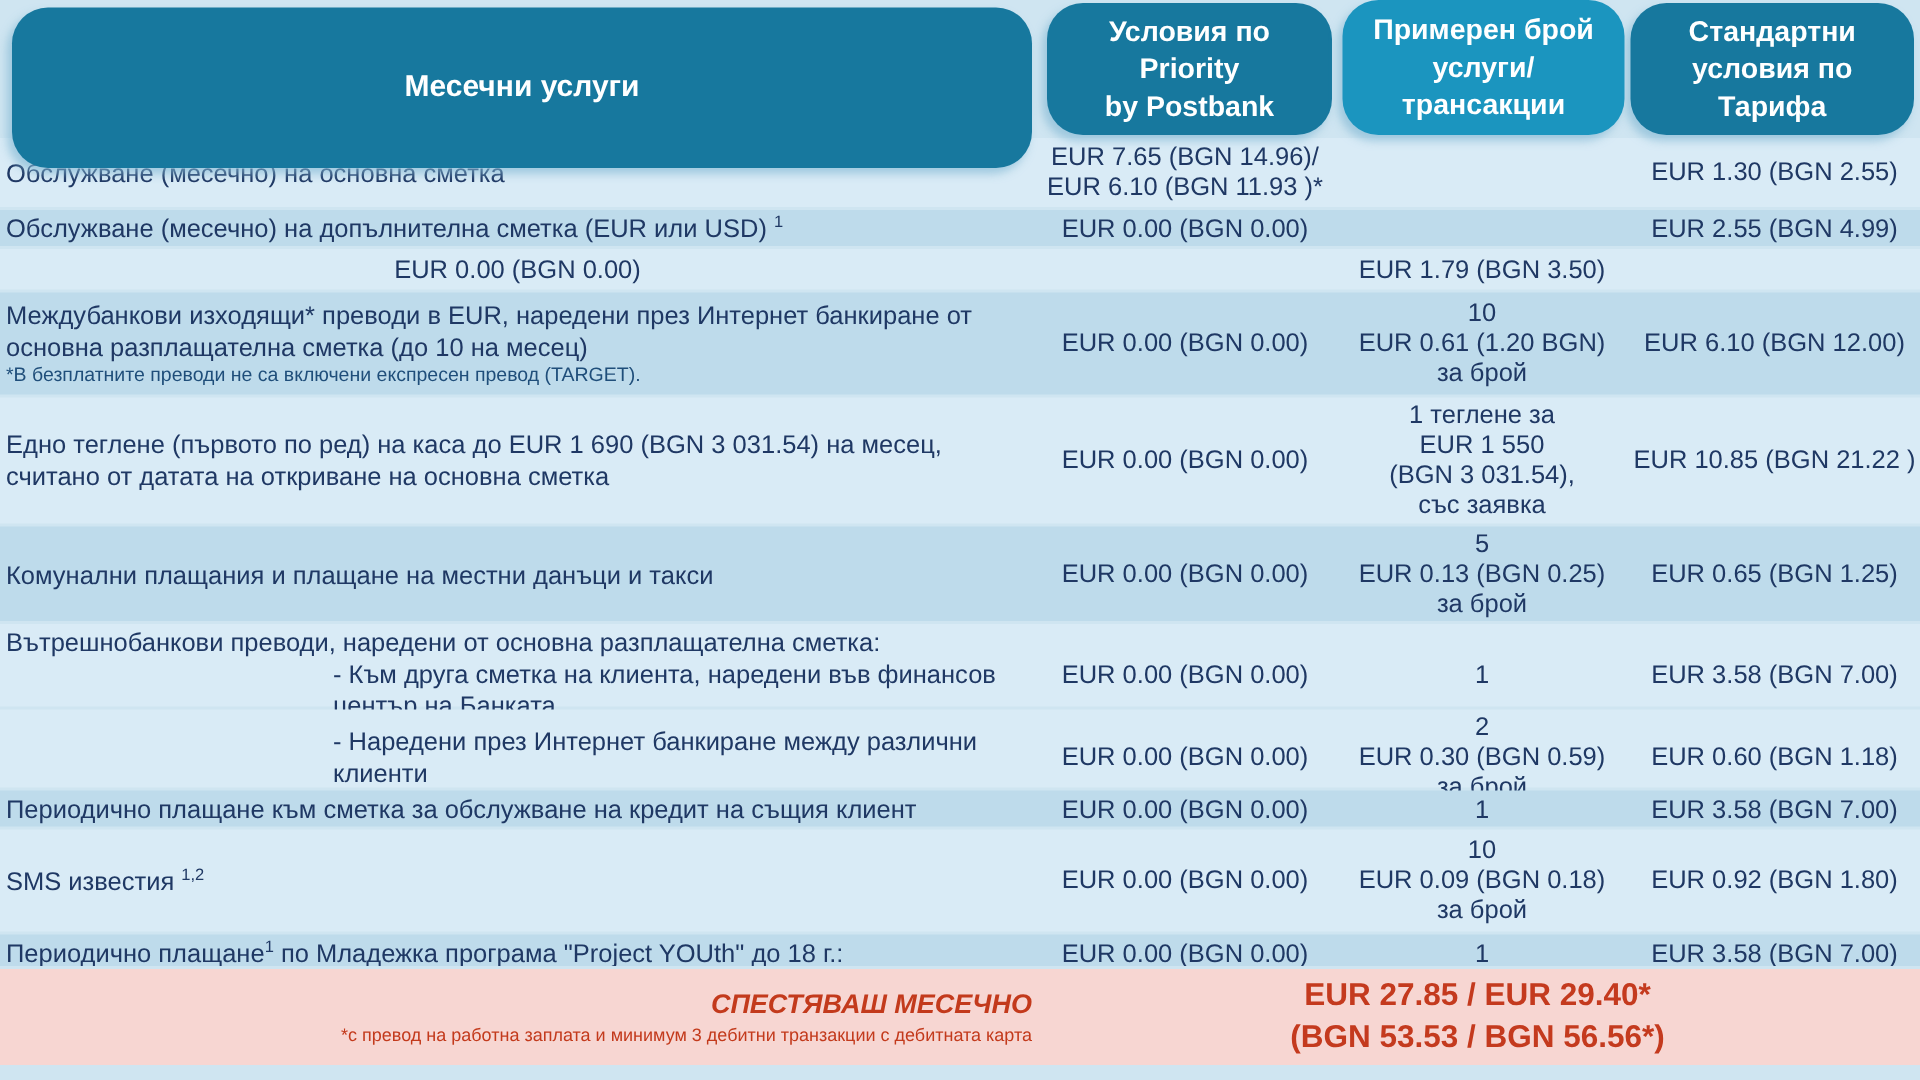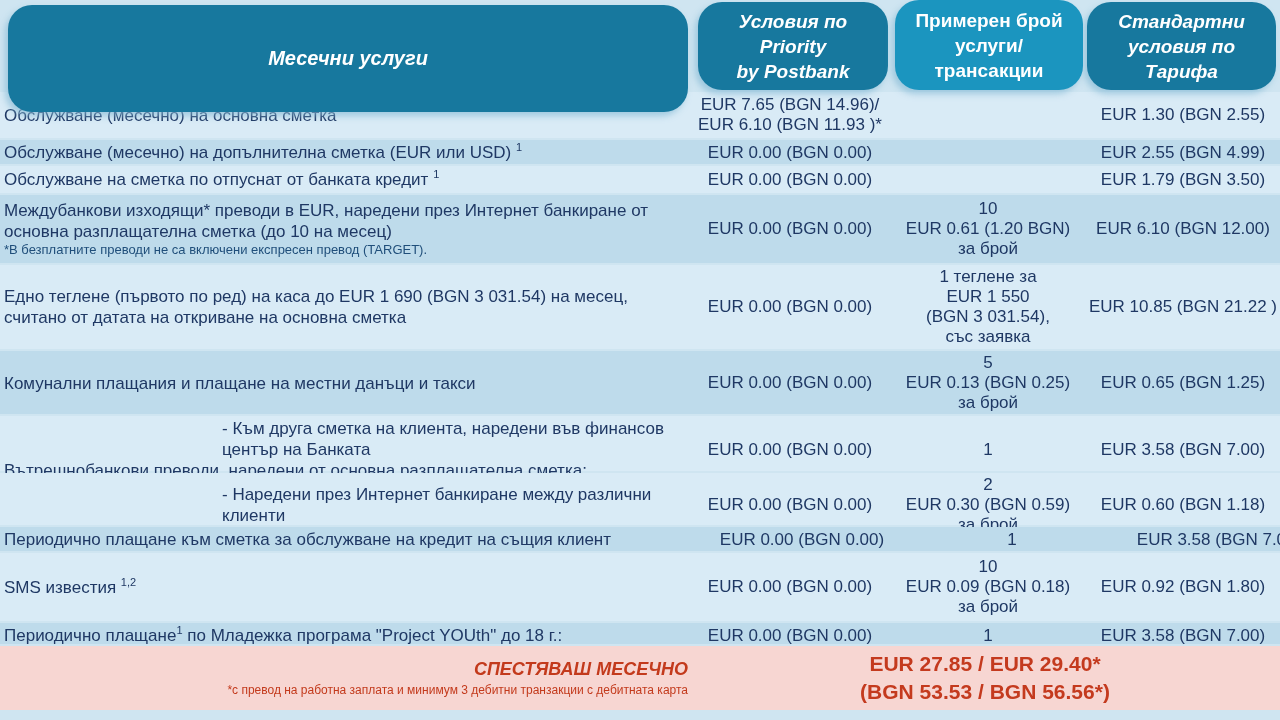--- a/index.html
+++ b/index.html
@@ -10,40 +10,40 @@
     -webkit-font-smoothing:antialiased;
   }
   
   .header{position:relative;height:92px;background:#cfe5f1;}
   .hbox{
     position:absolute;display:flex;align-items:center;justify-content:center;
     color:#ffffff;font-weight:bold;text-align:center;
     border-radius:24px;white-space:pre-line;
     box-shadow:-3px 4px 6px rgba(130,185,212,0.65);
   }
-  .hbox.dark{background:#17789e;font-style:italic;}
+  .hbox.dark{background:#17789e;}
   .hbox.bright{background:#1b95bf;}
   .hbox-service{left:8px;top:5px;width:680px;height:107px;font-size:20px;}
   .hbox-priority{left:698px;top:2px;width:190px;height:88px;font-size:19px;line-height:25px;}
   .hbox-count{left:895px;top:0;width:188px;height:90px;font-size:19px;line-height:25px;}
   .hbox-standard{left:1087px;top:2px;width:189px;height:88px;font-size:19px;line-height:25px;}
   
   .rows{height:552px;overflow:hidden;display:flex;flex-direction:column;gap:2px;}
   .row{display:grid;grid-template-columns:690px 200px 196px 194px;}
   .row.light{background:#d9ebf6;}
   .row.dark{background:#bedbeb;}
   .rows .row:nth-child(1){min-height:46px;}
   .rows .row:nth-child(2){min-height:24px;}
   .rows .row:nth-child(3){min-height:27px;}
   .rows .row:nth-child(4){min-height:68px;}
   .rows .row:nth-child(5){min-height:84px;}
   .rows .row:nth-child(6){min-height:63px;}
   .rows .row:nth-child(7){min-height:55px;}
   .rows .row:nth-child(8){min-height:52px;}
-  .rows .row:nth-child(9){min-height:24px;gap:12px;}
+  .rows .row:nth-child(9){min-height:24px;}
   .rows .row:nth-child(10){min-height:68px;}
   .rows .row:nth-child(11){min-height:22px;}
   .cell{color:#1f3864;font-size:17px;line-height:21px;padding:2px;}
   .service{display:flex;flex-direction:column;justify-content:center;padding-left:4px;}
   .line.indent{padding-left:218px;}
   .line.note{font-size:13px;line-height:16px;color:#1f4e7a;}
   sup{font-size:11px;line-height:0;}
   .vcell{
     display:flex;align-items:center;justify-content:center;
     text-align:center;white-space:pre-line;line-height:20px;
@@ -89,23 +89,20 @@
     </div>
     <div class="row dark">
       <div class="cell service">
         <div class="line"><span>Обслужване (месечно) на допълнителна сметка (EUR или USD) </span><sup>1</sup></div>
       </div>
       <div class="cell vcell">EUR 0.00 (BGN 0.00)</div>
       <div class="cell vcell"></div>
       <div class="cell vcell">EUR 2.55 (BGN 4.99)</div>
     </div>
     <div class="row light">
-      <div class="cell service">
-        <div class="line"><span>Обслужване на сметка по отпуснат от банката кредит </span><sup>1</sup></div>
-      </div>
       <div class="cell vcell">EUR 0.00 (BGN 0.00)</div>
       <div class="cell vcell"></div>
       <div class="cell vcell">EUR 1.79 (BGN 3.50)</div>
     </div>
     <div class="row dark">
       <div class="cell service">
         <div class="line"><span>Междубанкови изходящи* преводи в EUR, наредени през Интернет банкиране от основна разплащателна сметка (до 10 на месец)</span></div>
         <div class="line note"><span>*В безплатните преводи не са включени експресен превод (TARGET).</span></div>
       </div>
       <div class="cell vcell">EUR 0.00 (BGN 0.00)</div>
@@ -130,22 +127,22 @@
         <div class="line"><span>Комунални плащания и плащане на местни данъци и такси</span></div>
       </div>
       <div class="cell vcell">EUR 0.00 (BGN 0.00)</div>
       <div class="cell vcell">5
 EUR 0.13 (BGN 0.25)
 за брой</div>
       <div class="cell vcell">EUR 0.65 (BGN 1.25)</div>
     </div>
     <div class="row light">
       <div class="cell service">
+        <div class="line"><span>Вътрешнобанкови преводи, наредени от основна разплащателна сметка:</span></div>
         <div class="line indent"><span>- Към друга сметка на клиента, наредени във финансов център на Банката</span></div>
-        <div class="line"><span>Вътрешнобанкови преводи, наредени от основна разплащателна сметка:</span></div>
       </div>
       <div class="cell vcell">EUR 0.00 (BGN 0.00)</div>
       <div class="cell vcell">1</div>
       <div class="cell vcell">EUR 3.58 (BGN 7.00)</div>
     </div>
     <div class="row light">
       <div class="cell service">
         <div class="line indent"><span>- Наредени през Интернет банкиране между различни клиенти</span></div>
       </div>
       <div class="cell vcell">EUR 0.00 (BGN 0.00)</div>

